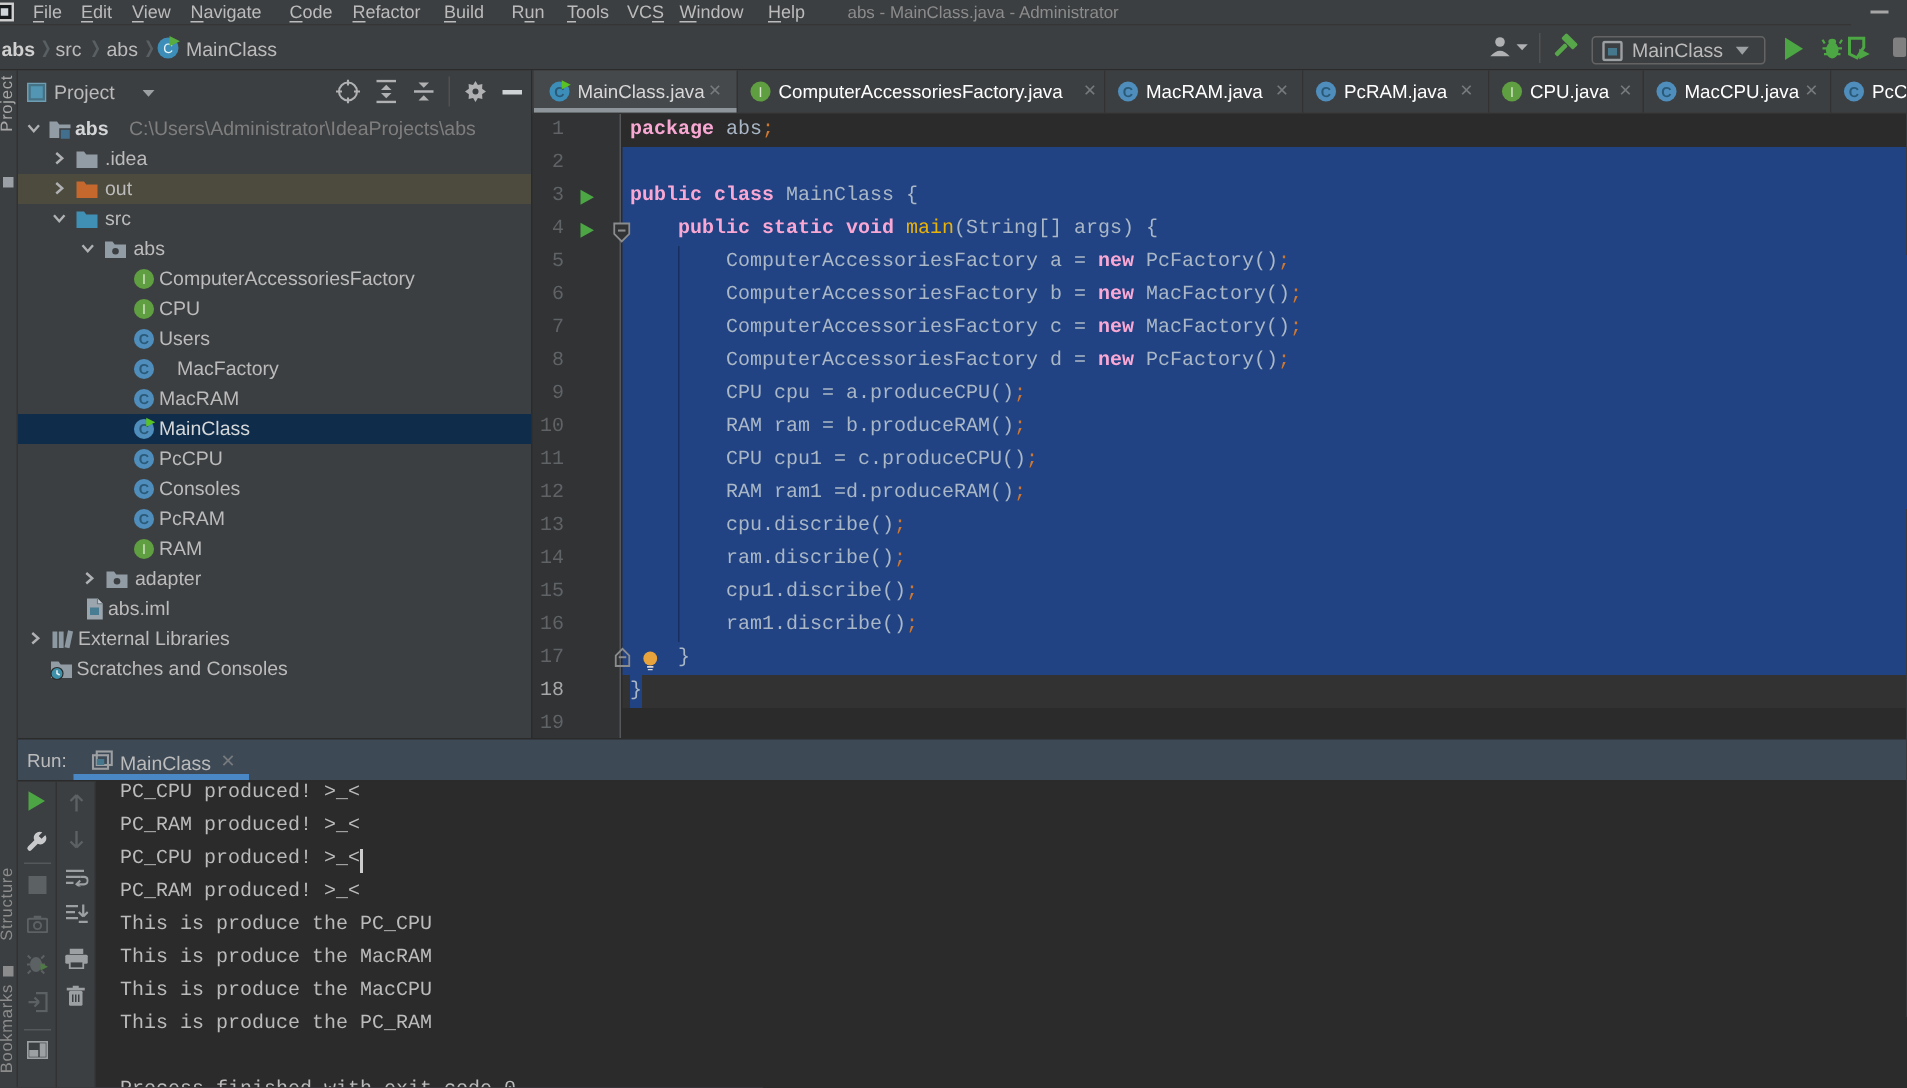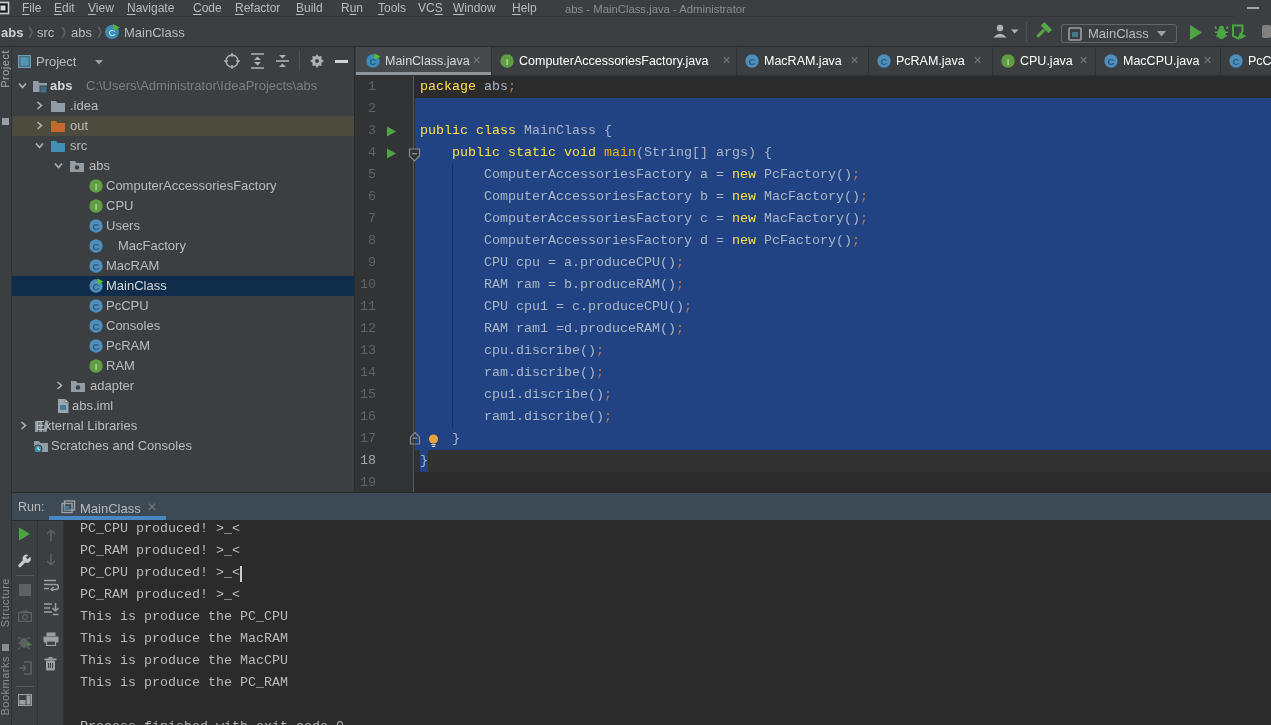--- a/index.html
+++ b/index.html
@@ -37,21 +37,21 @@
 .tab.sel .underline{position:absolute;left:0;bottom:0;width:100%;height:3px;background:#8E969C;}
 
 #editor{position:absolute;left:355px;top:76px;width:916px;height:416px;background:#2B2B2B;overflow:hidden;}
 #gutter{position:absolute;left:0;top:0;width:59px;height:100%;background:#313335;border-right:1px solid #55575A;box-sizing:border-box;}
 #gutnums{position:absolute;left:0;top:0;width:21px;text-align:right;font-family:"Liberation Mono",monospace;font-size:13.333px;line-height:22px;color:#606366;margin:0;}
 #sel{position:absolute;left:60px;top:22px;width:856px;height:352px;background:#214283;}
 #caretline{position:absolute;left:60px;top:374px;width:856px;height:22px;background:#323232;}
 #bracebox{position:absolute;left:64.7px;top:374px;width:8.2px;height:22px;background:#214283;}
 #guide{position:absolute;left:96.5px;top:88px;width:1px;height:264px;background:rgba(0,0,0,0.28);}
 #code{position:absolute;left:60px;top:0;margin:0;padding:0 0 0 5px;font-family:"Liberation Mono",monospace;font-size:13.333px;line-height:22px;color:#A9B7C6;}
-.kw{color:#fde047;font-weight:normal;}
+.kw{color:#f9a8d4;font-weight:bold;}
 .sm{color:#CC7832;}
 .fn{color:#eab308;}
 
 #runpanel{position:absolute;left:12px;top:492px;width:1259px;height:233px;background:#2B2B2B;}
 #runhead{position:absolute;left:0;top:1px;width:1259px;height:27px;background:#3E4956;}
 #runlabel{position:absolute;left:6px;top:7px;font-size:12.5px;color:#BBBBBB;}
 #runtab{position:absolute;left:37px;top:0;width:117px;height:27px;}
 #runtab .u{position:absolute;left:0;bottom:0;width:100%;height:4px;background:#4A88C5;}
 #runtab .tname{position:absolute;left:31px;top:8px;font-size:13px;color:#BBBBBB;}
 #rtoolbar1{position:absolute;left:0;top:29px;width:26px;height:204px;background:#3C3F41;border-right:1px solid #323232;box-sizing:border-box;}
@@ -316,21 +316,21 @@
     </div>
     <div class="trow" style="top:369px">
       <svg class="tchev" style="left:6px">
             <path d="M3.5 2 L7.5 5.5 L3.5 9" stroke="#AFB1B3" stroke-width="1.6" fill="none"></path>
           </svg>
       <svg class="ticon" style="left:22px" viewBox="0 0 16 16">
             <rect x="1" y="3" width="3.2" height="11" fill="#8C99A2"></rect>
             <rect x="5.2" y="3" width="3.2" height="11" fill="#8C99A2"></rect>
             <rect x="10.2" y="2.5" width="3.4" height="11.5" transform="rotate(12 12 8)" fill="#8C99A2"></rect>
           </svg>
-      <span class="lbl" style="left:24px">External Libraries</span>
+      <span class="lbl" style="left:40px">External Libraries</span>
     </div>
     <div class="trow" style="top:389px">
       <svg class="ticon" style="left:21px" viewBox="0 0 16 16">
             <path d="M1 3 h5 l1.5 2 H15 V14 H1 Z" fill="#919CA5"></path>
             <circle cx="5" cy="11" r="4" fill="#3E8FA8" stroke="#2B2B2B" stroke-width="0.8"></circle>
             <path d="M5 8.8 V11 L6.8 12" stroke="#E8F0F2" stroke-width="1" fill="none"></path>
           </svg>
       <span class="lbl" style="left:39px">Scratches and Consoles</span>
     </div>
   </div>

